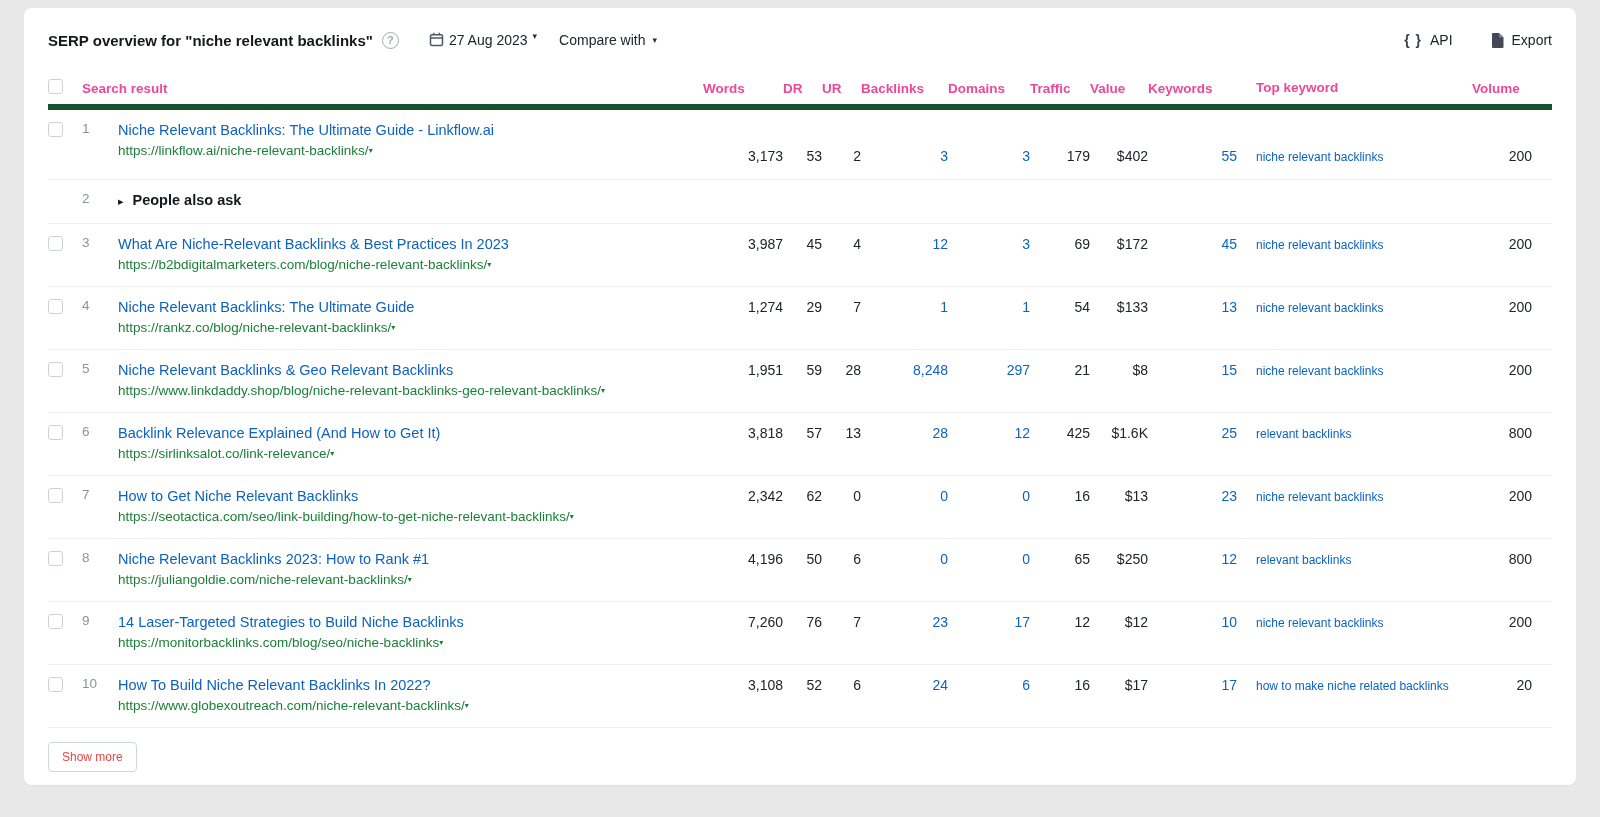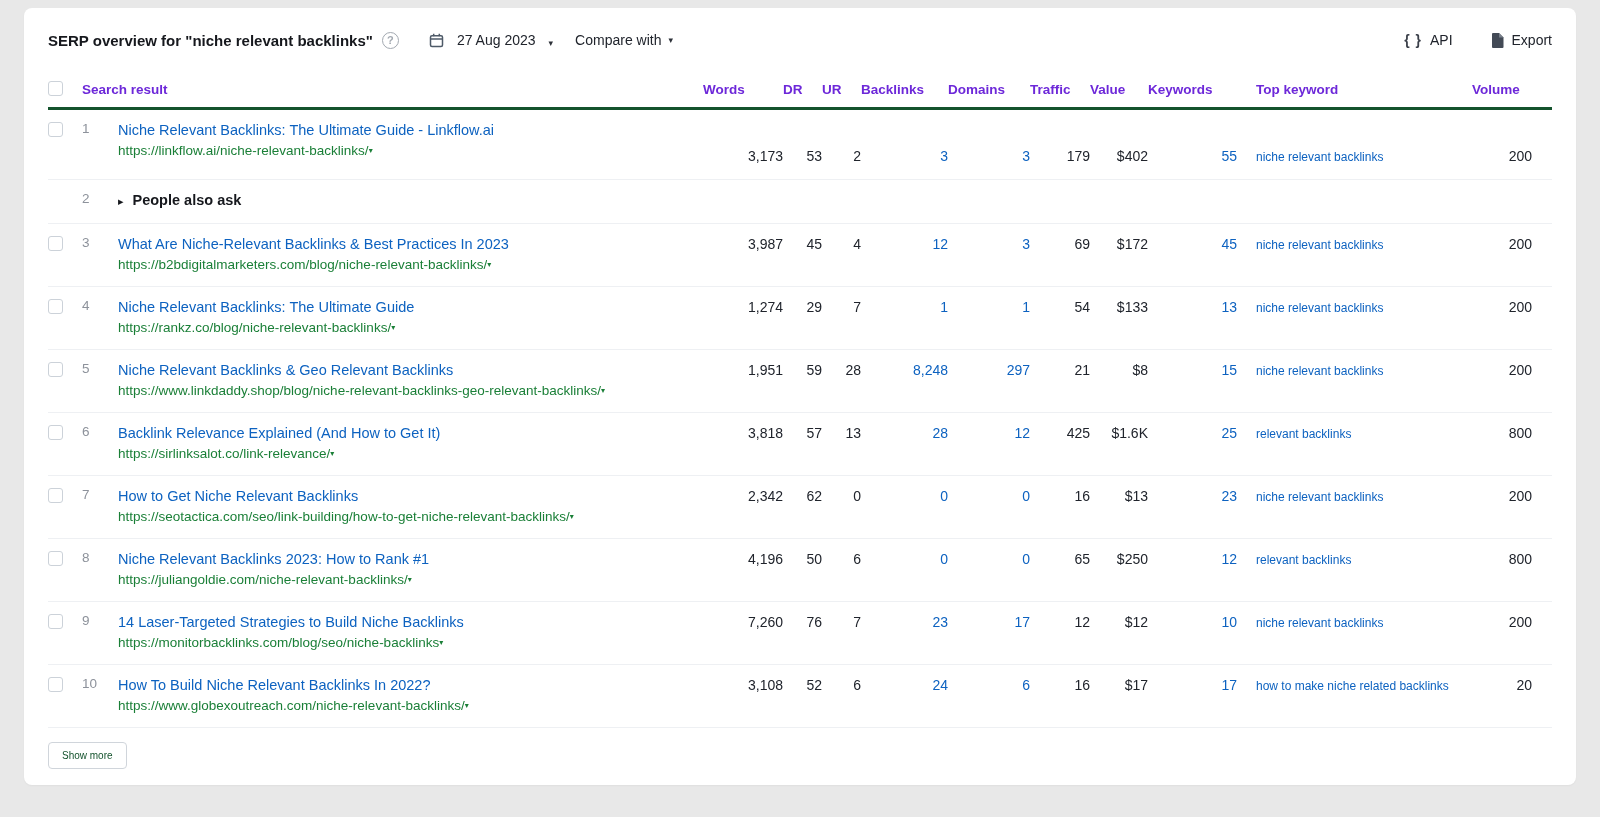--- a/index.html
+++ b/index.html
@@ -23,34 +23,34 @@
   
   .topbar { display:flex; align-items:center; height:64px; }
   .page-title { font-weight:700; font-size:15px; color:#16181d; white-space:nowrap; }
   .help {
     width:17px; height:17px; border-radius:50%;
     border:1.5px solid #a3a9b1; color:#a3a9b1;
     font-size:11px; font-weight:700;
     display:flex; align-items:center; justify-content:center;
     margin-left:9px; cursor:pointer; flex:none;
   }
-  .date-group { margin-left:30px; display:flex; align-items:flex-end; gap:13px; cursor:pointer; }
+  .date-group { margin-left:30px; display:flex; align-items:flex-start; gap:5px; cursor:pointer; }
   .compare { margin-left:22px; display:flex; align-items:center; gap:7px; cursor:pointer; }
   .caret { font-size:9px; color:#2c3038; line-height:1; }
   .right-group { margin-left:auto; display:flex; align-items:center; gap:38px; }
   .api-btn, .export-btn { display:flex; align-items:center; gap:8px; cursor:pointer; }
   .braces { font-weight:600; font-size:14px; color:#3c414b; letter-spacing:1px; }
   
   .thead {
     display:grid;
     grid-template-columns:34px minmax(0,1fr) 80px 39px 39px 87px 82px 60px 58px 89px 235px 80px;
     align-items:center;
     height:38px;
-    border-bottom:3px solid #14532d;
-    font-weight:700; font-size:13.5px; color:#6d28d9;
+    border-bottom:6px solid #14532d;
+    font-weight:700; font-size:13.5px; color:#ec4899;
   }
   .hcell.r { text-align:left; }
   .hcell.topkw { text-align:left; padding-left:19px; }
   .hcell.vol { padding-right:20px; }
   .trow {
     display:grid;
     grid-template-columns:34px 36px minmax(0,1fr) 80px 39px 39px 87px 82px 60px 58px 89px 235px 80px;
     align-items:start;
     padding-bottom:12px;
   }
@@ -74,21 +74,21 @@
   .metric.blue { color:var(--link); cursor:pointer; }
   .metric.vol { padding-right:20px; }
   .topkw { padding-left:19px; line-height:20px; }
   .kw-link { color:var(--link); font-size:12px; }
   .trow.featured .metric, .trow.featured .topkw { padding-top:36px; }
   .paa-title { display:flex; align-items:baseline; gap:9px; font-weight:700; font-size:14.5px; color:#16181d; line-height:20px; cursor:pointer; }
   .paa-caret { font-size:11px; color:#16181d; }
   
   .footer { padding:14px 0 18px 0; }
   .show-more {
-    font-family:inherit; font-size:10px; color:#14532d;
+    font-family:inherit; font-size:12px; color:#ef4444;
     background:#fff; border:1px solid #d0d5db; border-radius:4px;
     padding:7px 13px; cursor:pointer;
   }
 </style>
 </head>
 <body style="background: rgb(232, 232, 232);">
 
 <div class="card">
 
   <div class="topbar">

